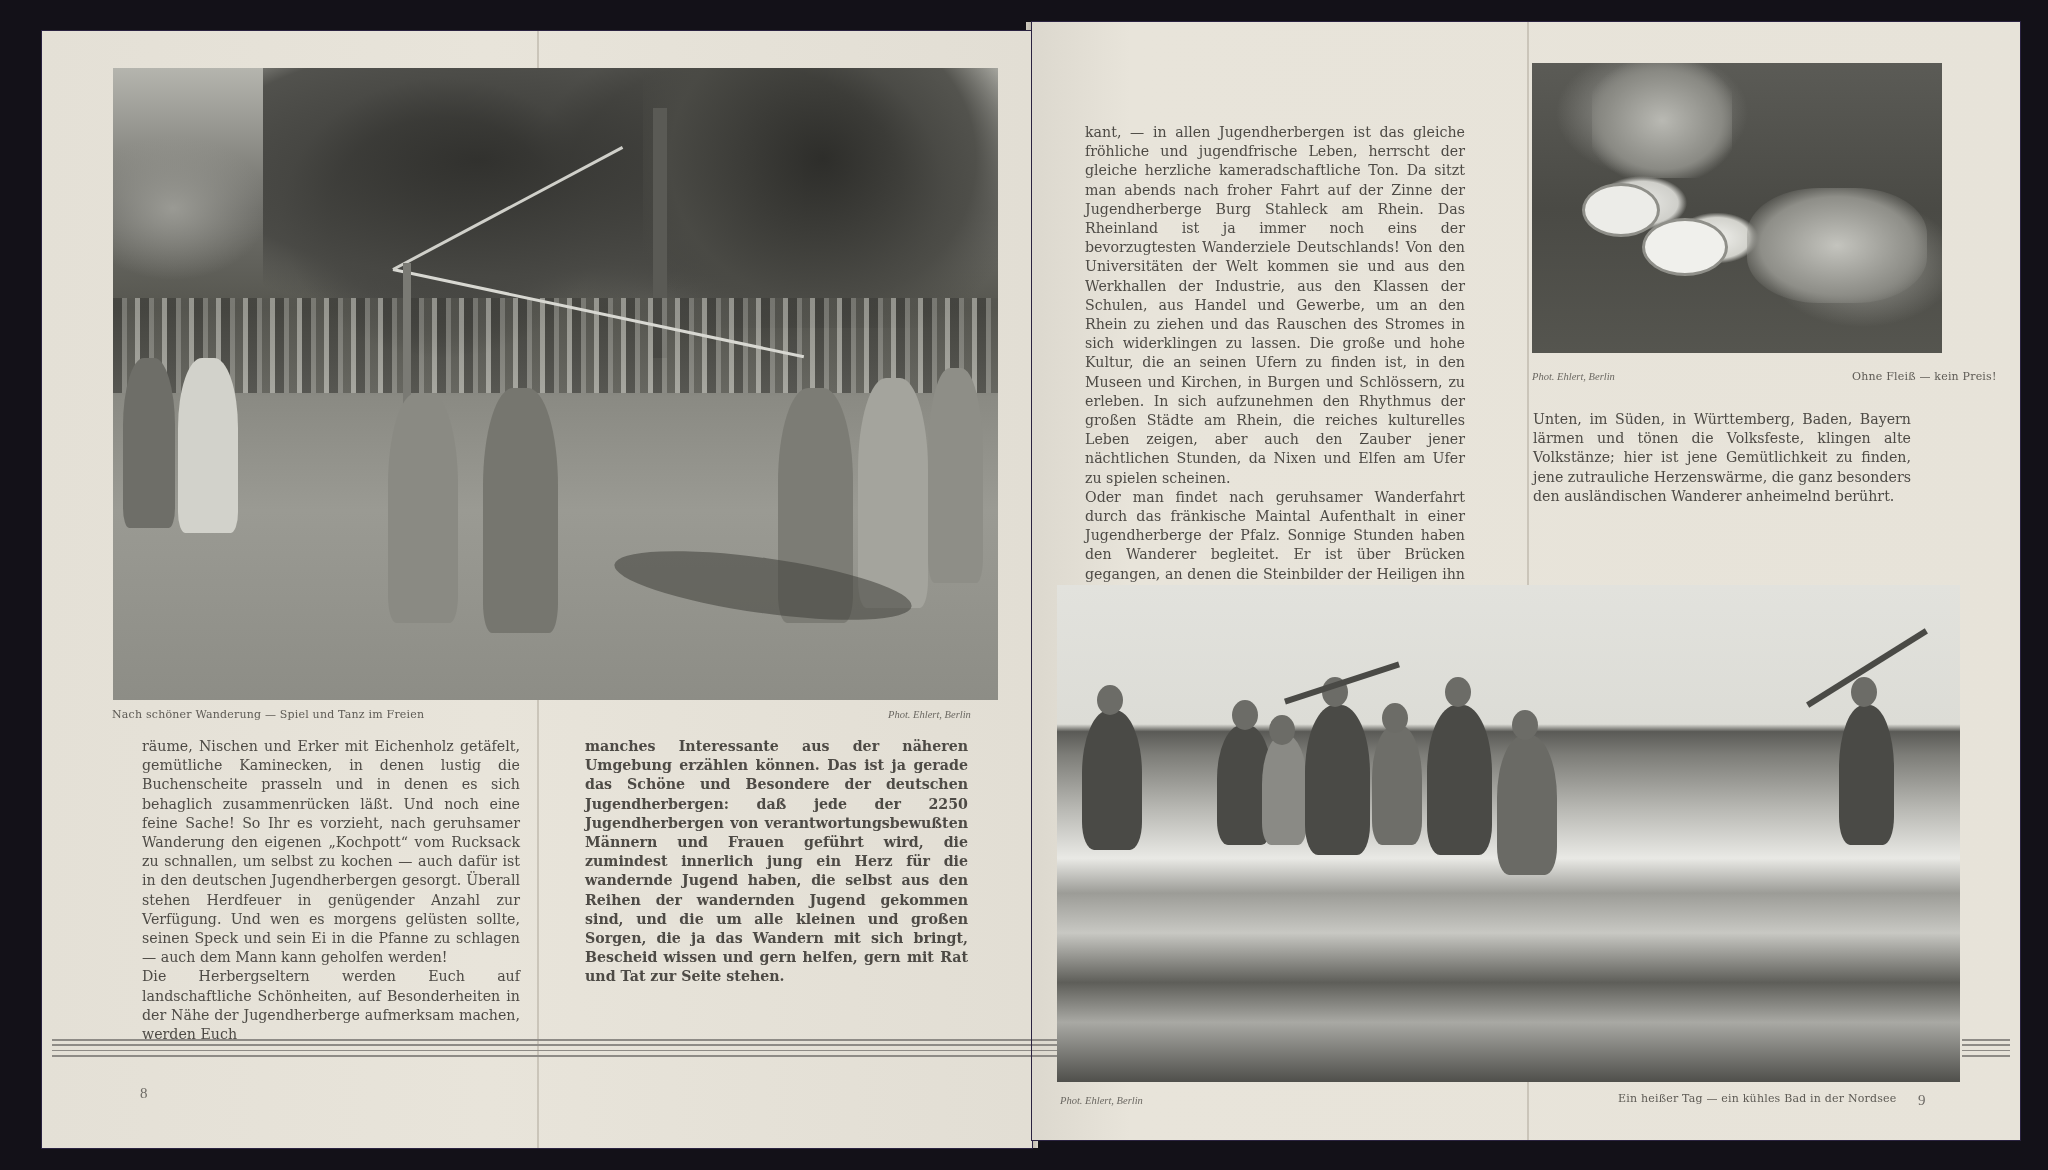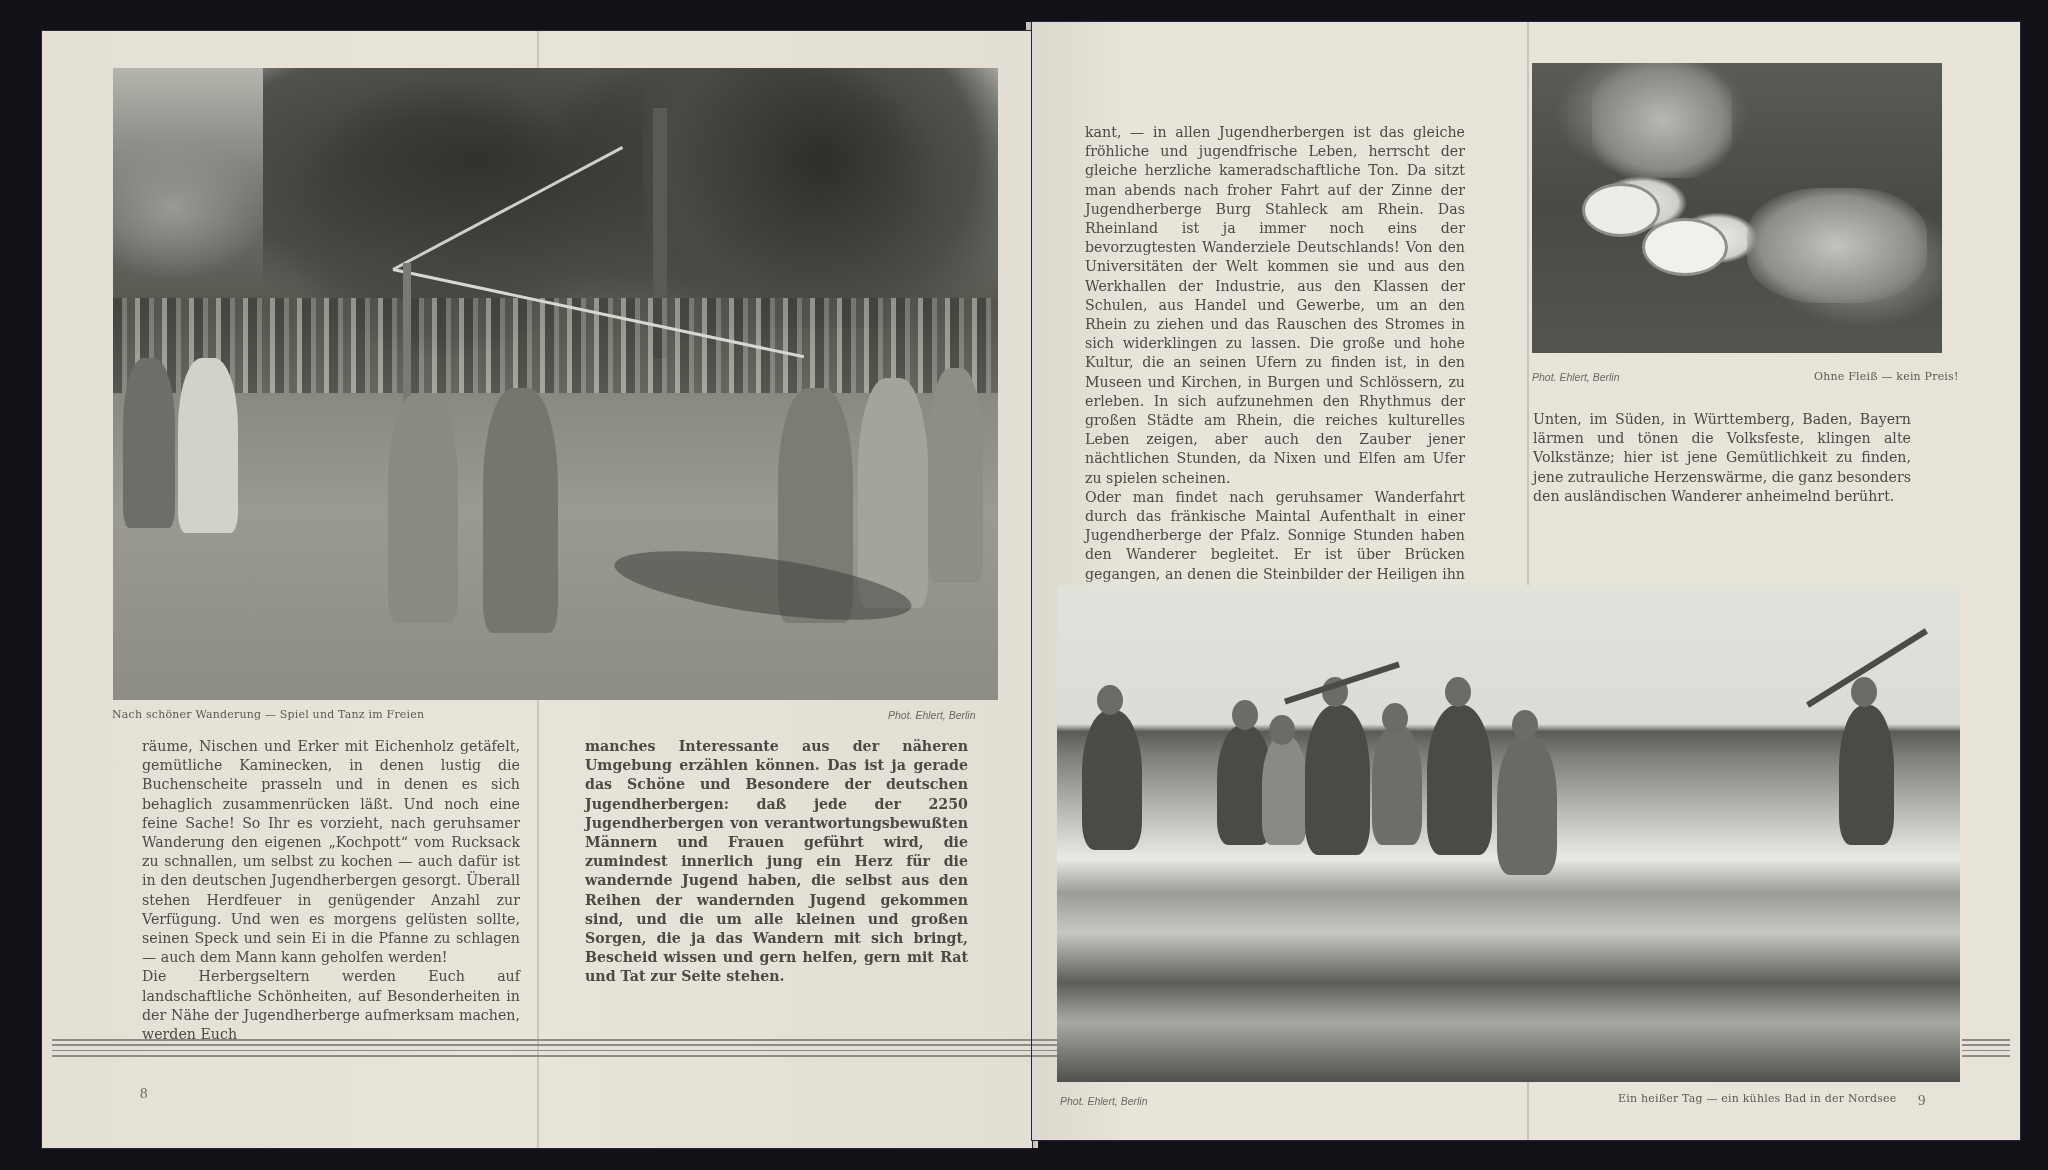--- a/index.html
+++ b/index.html
@@ -23,21 +23,21 @@
       radial-gradient(ellipse 55px 34px at 185px 175px,#efefeb 0%,#d2d2cc 60%,transparent 75%),
       radial-gradient(ellipse 120px 80px at 120px 50px,#a9a9a4 0%,transparent 80%),
       radial-gradient(ellipse 120px 80px at 330px 200px,#9e9e98 0%,transparent 80%),
       linear-gradient(180deg,#5b5b56 0%,#4a4a45 50%,#55554f 100%);}
   #photo-beach{left:25px;top:563px;width:903px;height:497px;
     background:
       linear-gradient(180deg,#e2e2dd 0%,#dcdcd6 28%,#5a5a56 29.5%,#7c7c77 34%,#b8b8b3 45%,#e9e9e5 55%,#9c9c97 62%,#c8c8c3 70%,#5e5e59 80%,#a9a9a4 88%,#4f4f4b 100%);}
   .swimmer{position:absolute;background:#4a4a46;border-radius:45% 45% 20% 20%;}
   .head{position:absolute;width:26px;height:30px;border-radius:50%;background:#6c6c67;}
   .caption{position:absolute;font-size:11px;color:#5d5a54;font-family:"DejaVu Serif",serif;letter-spacing:0.2px;white-space:nowrap;}
-  .credit{position:absolute;font-size:10.5px;color:#6b6862;font-style:italic;font-family:Liberation Sans, sans-serif;white-space:nowrap;}
+  .credit{position:absolute;font-size:10.5px;color:#6b6862;font-style:italic;font-family:Liberation Serif, serif;white-space:nowrap;}
   .column{position:absolute;font-family:"DejaVu Serif",serif;font-size:14.2px;line-height:19.2px;color:#4d4a45;text-align:justify;}
   .column p{margin:0;}
   .rules{position:absolute;height:22px;}
   .rules div{height:1.6px;background:#8e8b86;margin-bottom:3.8px;}
   .pagenum{position:absolute;font-size:15px;color:#6e6b66;font-family:"Liberation Serif",serif;}
 </style>
 </head>
 <body>
 
 <div class="spine"></div>
@@ -95,21 +95,21 @@
     <p>Oder man findet nach geruhsamer Wanderfahrt durch das fränkische Maintal Aufenthalt in einer Jugendherberge der Pfalz. Sonnige Stunden haben den Wanderer begleitet. Er ist über Brücken gegangen, an denen die Steinbilder der Heiligen ihn grüßten. Er sah den stolzen Adel emsiger und schaffender Arbeit und</p>
   </div>
 
   <div class="photo" id="photo-cooking">
     <div style="position:absolute;left:60px;top:0;width:140px;height:115px;background:radial-gradient(ellipse,#b9b9b3,#8a8a84 60%,transparent 80%);"></div>
     <div style="position:absolute;left:215px;top:125px;width:180px;height:115px;background:radial-gradient(ellipse,#c4c4be,#8e8e88 60%,transparent 80%);border-radius:40%;"></div>
     <div style="position:absolute;left:50px;top:120px;width:72px;height:48px;border-radius:50%;background:#ececE8;border:3px solid #8f8f89;"></div>
     <div style="position:absolute;left:110px;top:155px;width:80px;height:52px;border-radius:50%;background:#f0f0ec;border:3px solid #8f8f89;"></div>
   </div>
   <div class="credit" style="left:500px;top:349px;">Phot. Ehlert, Berlin</div>
-  <div class="caption" style="left:782px;top:348px;text-align:center;">Ohne Fleiß — kein Preis!</div>
+  <div class="caption" style="left:820px;top:348px;text-align:center;">Ohne Fleiß — kein Preis!</div>
 
   <div class="column" style="left:501px;top:388px;width:378px;">
     <p>Unten, im Süden, in Württemberg, Baden, Bayern lärmen und tönen die Volksfeste, klingen alte Volkstänze; hier ist jene Gemütlichkeit zu finden, jene zutrauliche Herzenswärme, die ganz besonders den ausländischen Wanderer anheimelnd berührt.</p>
   </div>
 
   <div class="rules" style="left:0;top:1017px;width:30px;">
     <div></div>
       <div></div>
       <div></div>
       <div></div>

